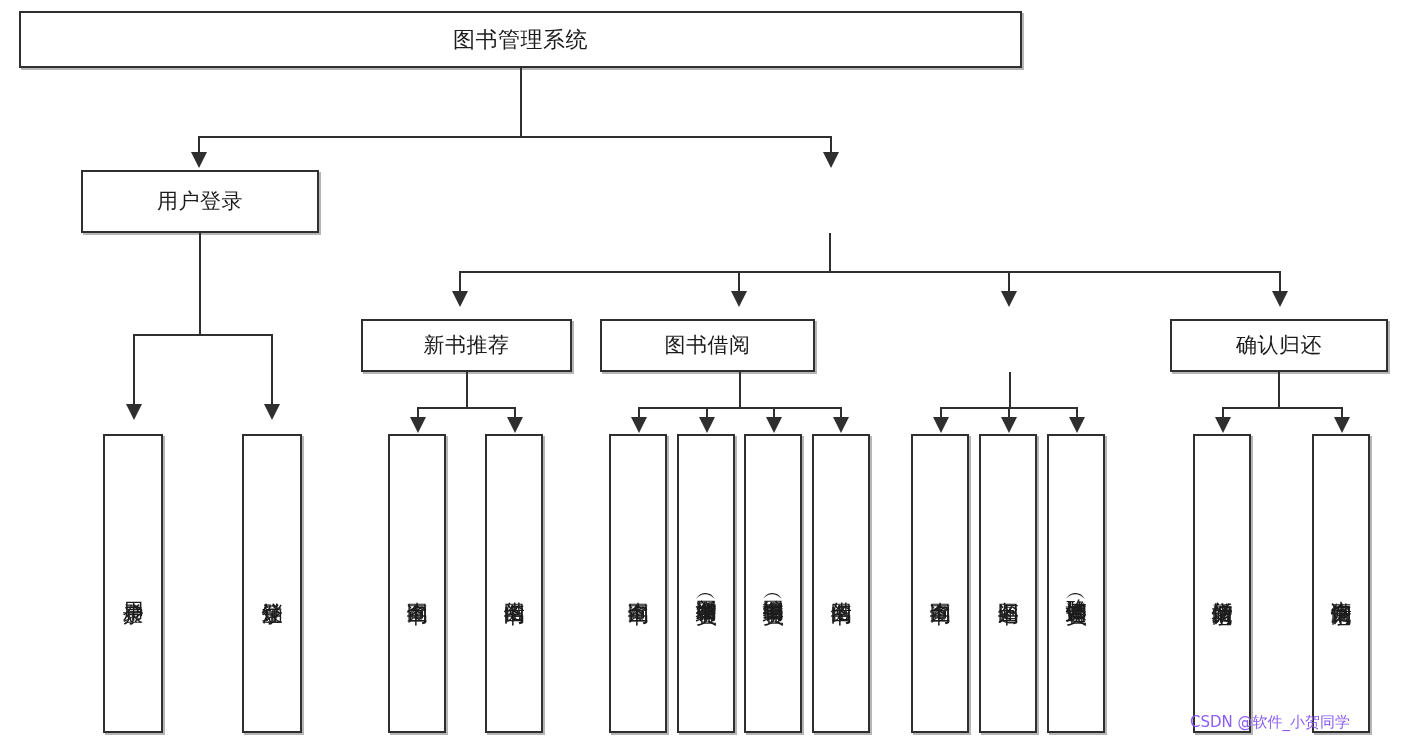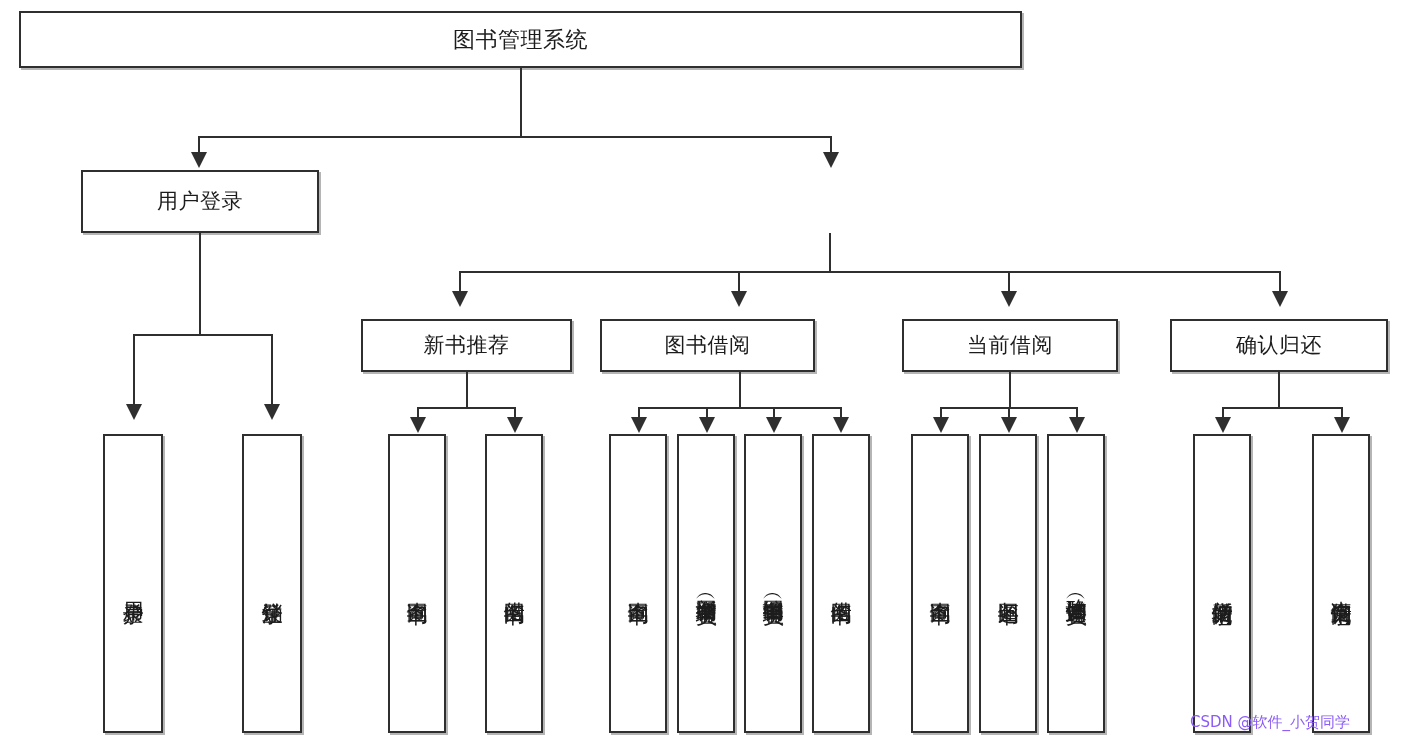--- a/index.html
+++ b/index.html
@@ -125,23 +125,20 @@
   <div class="arrow" style="left:1001px; top:291px;"></div>
   <div class="ln v" style="left:1279px; top:271px; height:22px;"></div>
   <div class="arrow" style="left:1272px; top:291px;"></div>
 
   <div class="node h" style="left:361px; top:319px; width:211px; height:53px;">
     <span class="label">新书推荐</span>
   </div>
   <div class="node h" style="left:600px; top:319px; width:215px; height:53px;">
     <span class="label">图书借阅</span>
   </div>
-  <div class="node h" style="left:902px; top:319px; width:216px; height:53px;">
-    <span class="label">当前借阅</span>
-  </div>
   <div class="node h" style="left:1170px; top:319px; width:218px; height:53px;">
     <span class="label">确认归还</span>
   </div>
 
   <div class="ln v" style="left:466px; top:372px; height:37px;"></div>
   <div class="ln h" style="left:417px; top:407px; width:99px;"></div>
   <div class="ln v" style="left:417px; top:407px; height:12px;"></div>
   <div class="arrow" style="left:410px; top:417px;"></div>
   <div class="ln v" style="left:514px; top:407px; height:12px;"></div>
   <div class="arrow" style="left:507px; top:417px;"></div>

